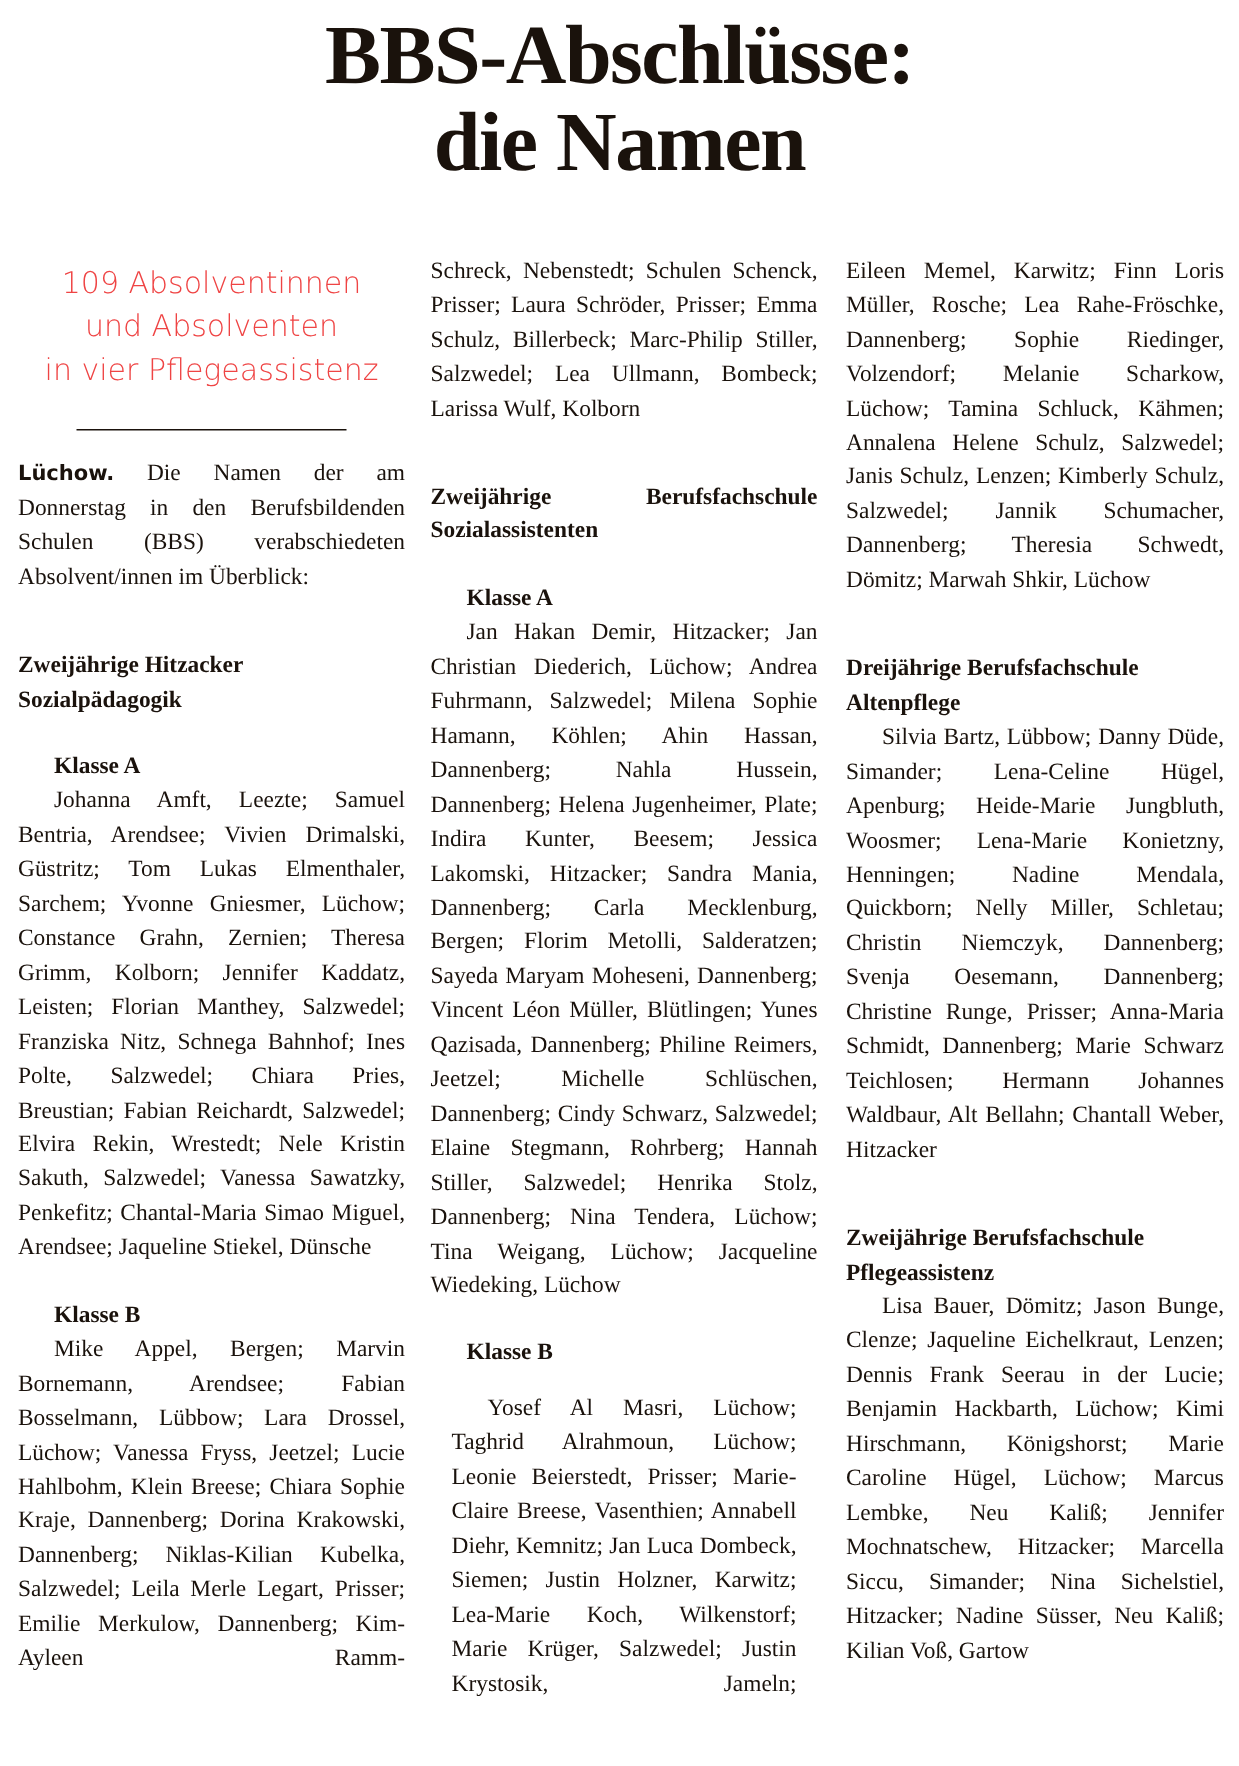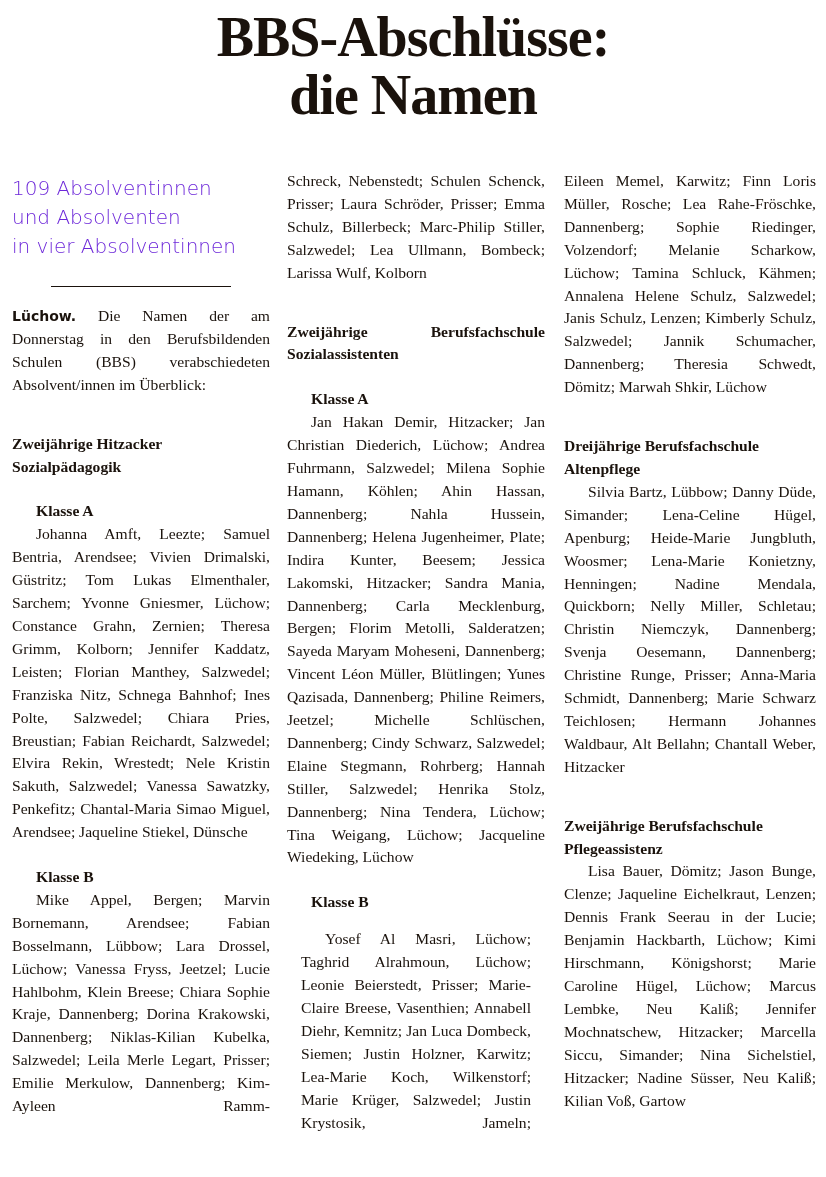--- a/index.html
+++ b/index.html
@@ -8,21 +8,21 @@
     text-align: center; font-family: "Liberation Serif", serif; font-weight: bold;
     font-size: 56px; line-height: 58px; margin: 8px 0 0 0; letter-spacing: -1px;
   }
   .cols { position: absolute; top: 170px; left: 0; width: 826px; height: 1007px; }
   .col { position: absolute; top: 0; width: 258px; font-size: 15.6px; line-height: 22.9px; text-align: justify; hyphens: manual; font-family: "Liberation Serif", serif; }
   .col1 { left: 12px; }
   .col2 { left: 287px; }
   .col3 { left: 564px; width: 252px; }
   .subhead {
     font-family: "DejaVu Sans", sans-serif; font-weight: 300; font-size: 20px; line-height: 29px;
-    margin: 4px 0 0 0; color: #6d28d9;
+    text-align: center; margin: 4px 0 0 0; color: #ef4444;
   }
   .rule { width: 180px; height: 1px; background: #1a120c; margin: 25px auto 18px auto; }
   .section { font-weight: bold; margin-top: 36px; text-align: left; }
   .klasse { font-weight: bold; margin-top: 22px; padding-left: 24px; }
   .names { text-indent: 24px; }
   .names.noindent { text-indent: 0; }
   .lead-place { font-family: "DejaVu Sans", sans-serif; font-weight: bold; font-size: 14px; }
   .first { margin-top: 0; }
 </style>
 </head>
@@ -33,21 +33,21 @@
     <span>BBS-Abschlüsse:</span><br>
     <span>die Namen</span>
   </h1>
 
   <div class="cols">
 
     <div class="col col1">
       <div class="subhead">
         <span>109 Absolventinnen</span><br>
         <span>und Absolventen</span><br>
-        <span>in vier Absolventinnen</span>
+        <span>in vier Pflegeassistenz</span>
       </div>
       <div class="rule"></div>
       <p class="names noindent first" style="margin:0"><span class="lead-place">Lüchow.</span><span> Die Namen der am Donnerstag in den Berufsbildenden Schulen (BBS) verabschiedeten Absolvent/innen im Überblick:</span></p>
 
       <div class="section" style="width:200px">Zweijährige Hitzacker Sozialpädagogik</div>
       <div class="klasse">Klasse A</div>
       <p class="names" style="margin:0">Johanna Amft, Leezte; Samuel Bentria, Arendsee; Vivien Drimalski, Güstritz; Tom Lukas Elmenthaler, Sarchem; Yvonne Gniesmer, Lüchow; Constance Grahn, Zernien; Theresa Grimm, Kolborn; Jennifer Kaddatz, Leisten; Florian Manthey, Salzwedel; Franziska Nitz, Schnega Bahnhof; Ines Polte, Salzwedel; Chiara Pries, Breustian; Fabian Reichardt, Salzwedel; Elvira Rekin, Wrestedt; Nele Kristin Sakuth, Salzwedel; Vanessa Sawatzky, Penkefitz; Chantal-Maria Simao Miguel, Arendsee; Jaqueline Stiekel, Dünsche</p>
       <div class="klasse">Klasse B</div>
       <p class="names" style="margin:0; text-align-last: justify;">Mike Appel, Bergen; Marvin Bornemann, Arendsee; Fabian Bosselmann, Lübbow; Lara Drossel, Lüchow; Vanessa Fryss, Jeetzel; Lucie Hahlbohm, Klein Breese; Chiara Sophie Kraje, Dannenberg; Dorina Krakowski, Dannenberg; Niklas-Kilian Kubelka, Salzwedel; Leila Merle Legart, Prisser; Emilie Merkulow, Dannenberg; Kim-Ayleen Ramm-</p>
     </div>

